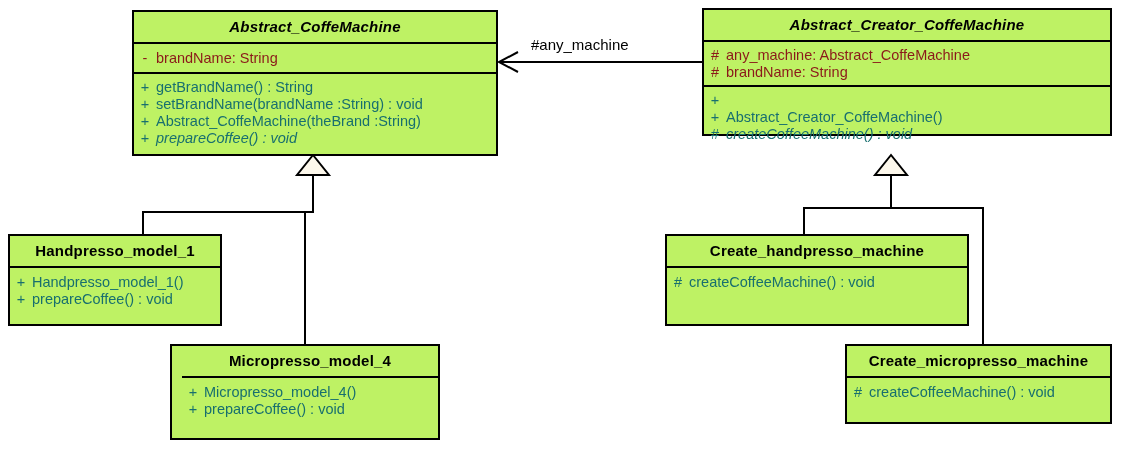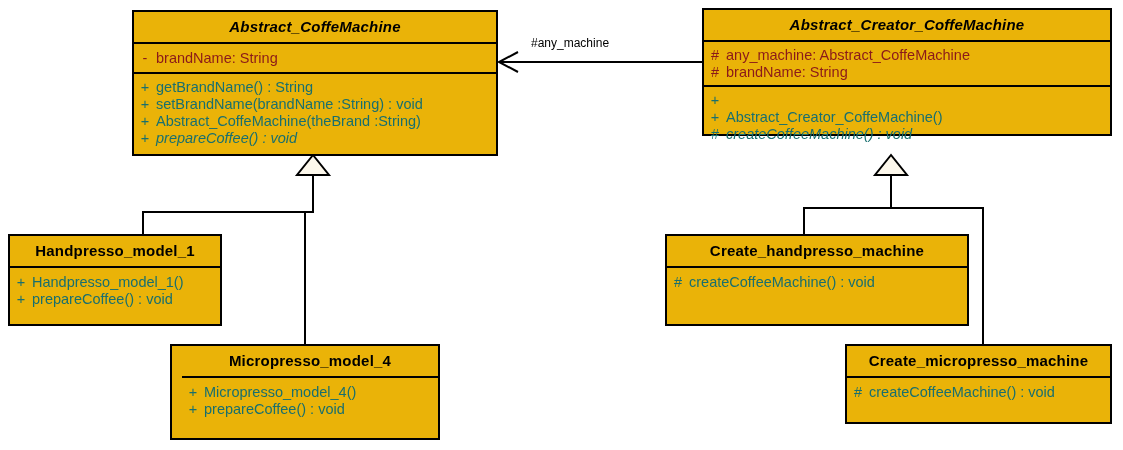--- a/index.html
+++ b/index.html
@@ -11,21 +11,21 @@
     position: relative;
     width: 1123px;
     height: 450px;
     background: #ffffff;
     font-family: "Liberation Sans", sans-serif;
     overflow: hidden;
   }
   .uml-class {
     position: absolute;
     box-sizing: border-box;
-    background: #eab308;
+    background: #bef264;
     border: 2px solid #000000;
     display: flex;
     flex-direction: column;
   }
   .class-title {
     box-sizing: border-box;
     text-align: center;
     font-weight: bold;
     font-size: 15px;
     color: #000000;
@@ -78,21 +78,21 @@
   }
   
   .ln {
     position: absolute;
     background: #000000;
   }
   .ln.h { height: 2px; }
   .ln.v { width: 2px; }
   .assoc-label {
     position: absolute;
-    font-size: 12px;
+    font-size: 15px;
     color: #000000;
     white-space: nowrap;
   }
   svg.overlay {
     position: absolute;
     left: 0;
     top: 0;
     width: 1123px;
     height: 450px;
     pointer-events: none;

